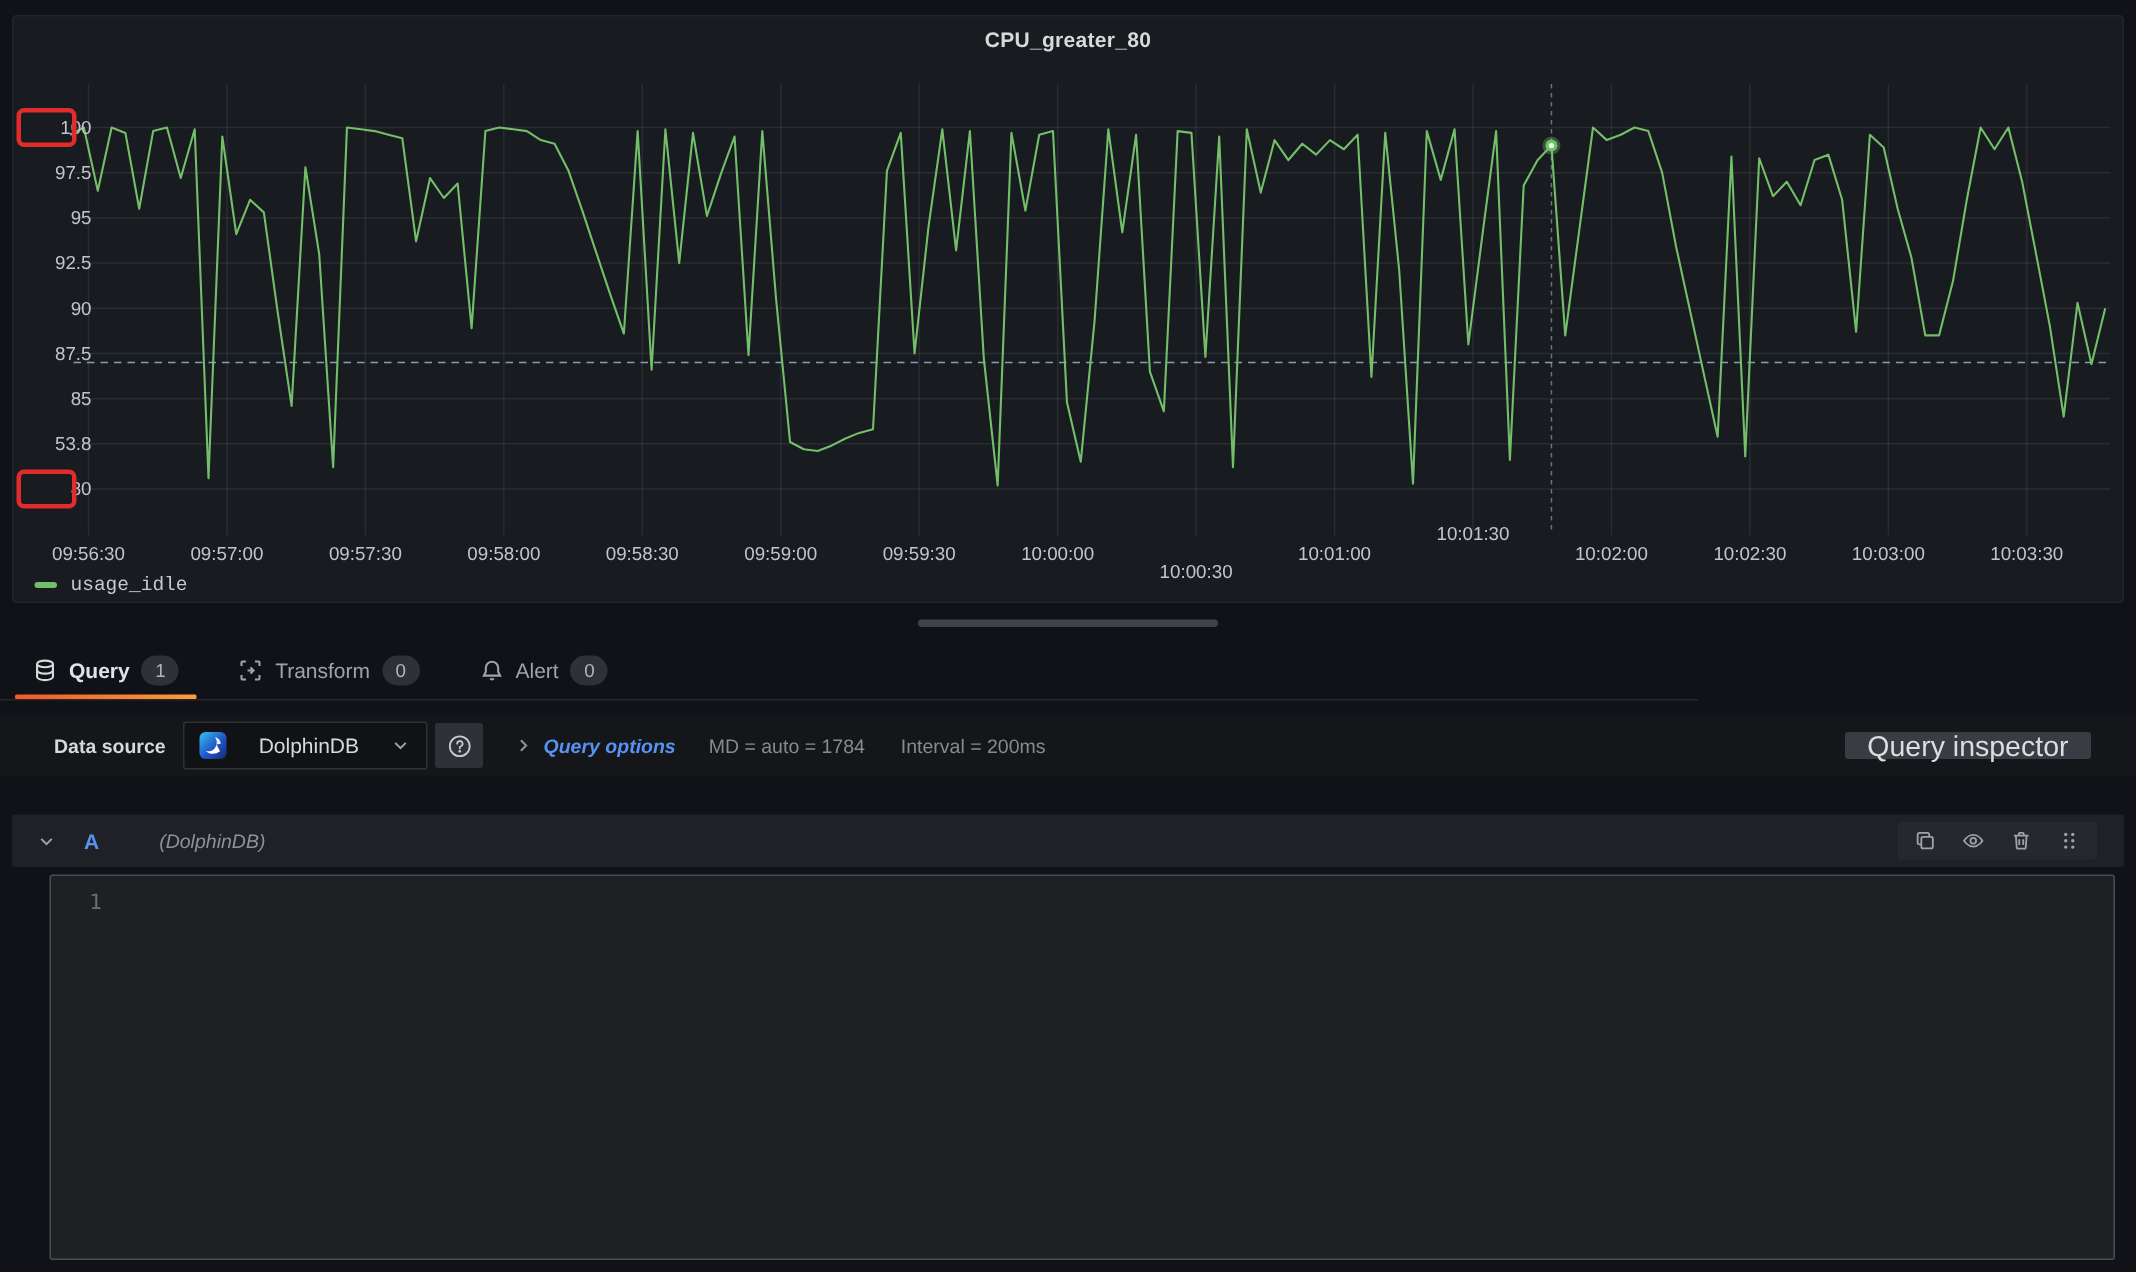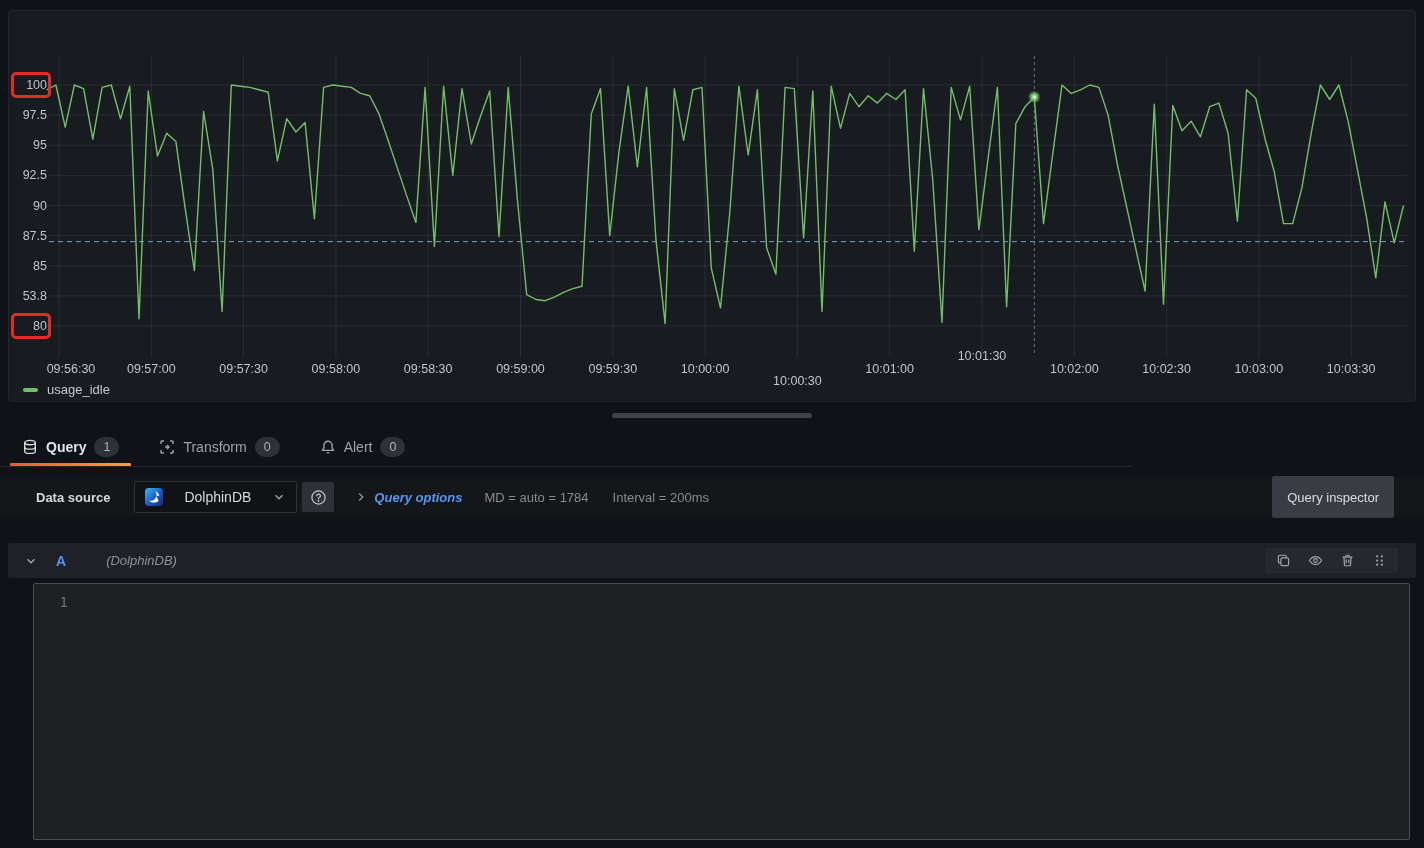--- a/index.html
+++ b/index.html
@@ -3,53 +3,53 @@
 <meta charset="utf-8">
 <style>
   html,body{margin:0;padding:0;background:#111217;}
   body{font-family:"Liberation Sans",sans-serif;-webkit-font-smoothing:antialiased;}
   .stage{position:relative;width:1424px;height:848px;background:#111217;overflow:hidden;}
 
   
   .chart-panel{position:absolute;left:8px;top:10px;width:1408px;height:392px;background:#181b1f;border:1px solid #23252b;border-radius:3px;box-sizing:border-box;}
   .panel-title{position:absolute;left:0;top:7px;width:100%;text-align:center;font-size:14px;font-weight:700;color:#d8d9da;letter-spacing:.2px;}
   #chart-svg{position:absolute;left:0;top:0;}
-  .y-label{position:absolute;left:0;width:38px;text-align:right;font-size:12.5px;color:#c2c4c9;line-height:16px;}
+  .y-label{position:absolute;left:14px;width:38px;text-align:right;font-size:12.5px;color:#c2c4c9;line-height:16px;}
   .x-label{position:absolute;width:80px;text-align:center;font-size:12.5px;color:#c2c4c9;line-height:16px;}
   .flag-box{position:absolute;border:3px solid #e22c2c;border-radius:5px;box-sizing:border-box;}
   .legend{position:absolute;left:14px;top:371px;display:flex;align-items:center;gap:9px;}
   .legend-swatch{width:15px;height:4px;border-radius:2px;background:#73bf69;}
-  .legend-label{font-size:13px;color:#c7c8cc;}
+  .legend-label{font-size:13px;color:#c7c8cc;font-family:Liberation Mono, monospace;}
 
   
   .resize-handle{position:absolute;top:413px;left:612px;width:200px;height:5px;border-radius:3px;background:#3f4248;}
 
   
   .tabbar{position:absolute;left:0;top:427px;width:1132px;height:40px;display:flex;align-items:stretch;padding-left:10px;box-sizing:border-box;border-bottom:1px solid #24262c;}
   .tab{position:relative;display:flex;align-items:center;gap:8px;padding:0 12px;margin-right:16px;cursor:pointer;color:#9fa3a8;}
   .tab .tab-label{font-size:14px;color:#9fa3a8;}
   .tab.active .tab-label{color:#dfe4ec;font-weight:600;}
   .tab.active{color:#d8d9da;}
   .tab.active::after{content:"";position:absolute;left:0;right:0;bottom:0;height:3px;border-radius:1px;background:linear-gradient(90deg,#f05a28 0%,#fa9d3a 100%);}
   .badge{background:#2e3137;color:#b0b3b8;font-size:12.5px;line-height:20px;padding:0 9px;border-radius:11px;}
   .ticon{width:16px;height:16px;display:block;}
 
   
   .toolbar{position:absolute;left:0;top:477px;width:1424px;height:40px;background:#141619;display:flex;align-items:center;padding:0 30px 0 15px;box-sizing:border-box;}
-  .ds-label{font-size:13px;font-weight:600;color:#d8d9da;margin-right:24px;padding-left:21px;}
+  .ds-label{font-size:13px;font-weight:600;color:#d8d9da;margin-right:12px;padding-left:21px;}
   .ds-picker{display:flex;align-items:center;gap:21px;height:30px;padding:0 10px;background:#101216;border:1px solid #2f3136;border-radius:2px;cursor:pointer;}
   .ds-logo{width:18px;height:18px;border-radius:4px;background:linear-gradient(135deg,#39c0ee 0%,#1f56c9 55%,#152a72 100%);position:relative;overflow:hidden;flex:none;}
   .ds-logo svg{position:absolute;left:0;top:0;}
   .ds-name{font-size:14px;color:#d8d9da;}
   .help-btn{width:32px;height:30px;margin-left:5px;background:#2e3137;border-radius:2px;display:flex;align-items:center;justify-content:center;color:#c7c8cc;cursor:pointer;}
   .chev-right{margin:0 6px 0 20px;color:#8e9297;display:flex;}
   .qopt-link{font-size:13px;font-weight:600;color:#5794f2;cursor:pointer;margin-right:22px;font-style:italic;}
   .tb-stat{font-size:13px;color:#878b91;margin-right:24px;}
   .tb-spacer{flex:1;}
-  .inspector-btn{height:42px;padding:0 15px;background:#393c42;border:none;border-radius:2px;color:#dcdde0;font-size:13px;font-family:inherit;cursor:pointer;text-align:right;}
+  .inspector-btn{height:18px;padding:0 15px;background:#393c42;border:none;border-radius:2px;color:#dcdde0;font-size:19px;font-family:inherit;cursor:pointer;text-align:right;}
 
   
   .query-header{position:absolute;left:8px;top:543px;width:1408px;height:35px;background:#1f2126;border-radius:2px;display:flex;align-items:center;padding:0 10px;box-sizing:border-box;}
   .qh-chev{color:#9fa3a8;display:flex;margin-left:6px;cursor:pointer;}
   .qh-ref{font-size:14px;font-weight:700;color:#5794f2;margin:0 0 0 18px;cursor:pointer;}
   .qh-hint{font-size:13px;font-style:italic;color:#8e9297;margin-left:40px;}
   .qh-spacer{flex:1;}
   .qh-icons{display:flex;align-items:center;gap:17px;background:#26282e;border-radius:2px;padding:5px 11px;margin-right:8px;}
   .qh-icons .qicon{width:15px;height:15px;display:block;color:#9fa3a8;cursor:pointer;}
 
@@ -59,20 +59,21 @@
   .line-num{width:34px;text-align:right;padding-right:25px;color:#6b6e73;flex:none;}
   .code .kw{color:#569cd6;}
   .code .pl{color:#d4d4d4;}
 </style>
 </head>
 <body>
 
 <div class="stage">
 
   <div class="chart-panel">
+    <div class="panel-title">CPU_greater_80</div>
     <svg id="chart-svg" width="1406" height="390" viewBox="0 0 1406 390">
         <line x1="50" y1="45" x2="50" y2="346" stroke="rgba(240,250,255,0.08)" stroke-width="1"></line>
         <line x1="142.3" y1="45" x2="142.3" y2="346" stroke="rgba(240,250,255,0.08)" stroke-width="1"></line>
         <line x1="234.6" y1="45" x2="234.6" y2="346" stroke="rgba(240,250,255,0.08)" stroke-width="1"></line>
         <line x1="326.9" y1="45" x2="326.9" y2="346" stroke="rgba(240,250,255,0.08)" stroke-width="1"></line>
         <line x1="419.2" y1="45" x2="419.2" y2="346" stroke="rgba(240,250,255,0.08)" stroke-width="1"></line>
         <line x1="511.5" y1="45" x2="511.5" y2="346" stroke="rgba(240,250,255,0.08)" stroke-width="1"></line>
         <line x1="603.8" y1="45" x2="603.8" y2="346" stroke="rgba(240,250,255,0.08)" stroke-width="1"></line>
         <line x1="696.1" y1="45" x2="696.1" y2="346" stroke="rgba(240,250,255,0.08)" stroke-width="1"></line>
         <line x1="788.4" y1="45" x2="788.4" y2="346" stroke="rgba(240,250,255,0.08)" stroke-width="1"></line>
@@ -92,21 +93,21 @@
         <line x1="40" y1="284.875" x2="1398" y2="284.875" stroke="rgba(240,250,255,0.08)" stroke-width="1"></line>
         <line x1="40" y1="315" x2="1398" y2="315" stroke="rgba(240,250,255,0.08)" stroke-width="1"></line>
         <line x1="40" y1="230.65" x2="1398" y2="230.65" stroke="rgba(150,182,212,0.85)" stroke-width="1" stroke-dasharray="5,4"></line>
         <line x1="1025.3033333333333" y1="45" x2="1025.3033333333333" y2="342" stroke="rgba(176,190,203,0.55)" stroke-width="1" stroke-dasharray="3,3"></line>
         <polyline points="37.7,78.8 46.9,74.0 56.2,116.2 65.4,74.0 74.6,77.6 83.8,128.2 93.1,76.4 102.3,74.0 111.5,107.7 120.8,75.2 130.0,307.8 139.2,80.0 148.5,145.1 157.7,122.2 166.9,130.6 176.1,196.9 185.4,259.6 194.6,100.5 203.8,158.4 213.1,300.5 222.3,74.0 231.5,75.2 240.8,76.4 250.0,78.8 259.2,81.2 268.4,149.9 277.7,107.7 286.9,121.0 296.1,111.4 305.4,207.8 314.6,76.4 323.8,74.0 333.1,75.2 342.3,76.4 351.5,82.4 360.7,84.8 370.0,102.9 379.2,129.4 388.4,157.1 397.7,184.9 406.9,211.4 416.1,76.4 425.4,235.5 434.6,75.2 443.8,164.4 453.0,77.6 462.3,133.0 471.5,105.3 480.7,80.0 490.0,225.8 499.2,76.4 508.4,188.5 517.7,283.7 526.9,288.5 536.1,289.7 545.3,286.1 554.6,281.3 563.8,277.6 573.0,275.2 582.3,102.9 591.5,77.6 600.7,224.6 610.0,140.3 619.2,75.2 628.4,155.9 637.6,76.4 646.9,228.2 656.1,312.6 665.3,77.6 674.6,129.4 683.8,78.8 693.0,76.4 702.3,257.2 711.5,296.9 720.7,202.9 729.9,75.2 739.2,143.9 748.4,78.8 757.6,236.7 766.9,263.2 776.1,76.4 785.3,77.6 794.6,227.0 803.8,80.0 813.0,300.5 822.2,75.2 831.5,117.4 840.7,82.4 849.9,95.7 859.2,84.8 868.4,92.1 877.6,82.4 886.9,88.5 896.1,78.8 905.3,240.3 914.5,77.6 923.8,169.2 933.0,311.4 942.2,76.4 951.5,108.9 960.7,75.2 969.9,218.6 979.2,146.3 988.4,76.4 997.6,295.7 1006.8,112.6 1016.1,95.7 1025.3,86.0 1034.5,212.6 1043.8,142.7 1053.0,74.0 1062.2,82.4 1071.5,78.8 1080.7,74.0 1089.9,76.4 1099.1,104.1 1108.4,153.5 1117.6,195.7 1126.8,237.9 1136.1,280.1 1145.3,93.3 1154.5,293.3 1163.8,94.5 1173.0,119.8 1182.2,110.2 1191.4,125.8 1200.7,95.7 1209.9,92.1 1219.1,122.2 1228.4,210.2 1237.6,78.8 1246.8,87.3 1256.1,128.2 1265.3,160.8 1274.5,212.6 1283.7,212.6 1293.0,176.4 1302.2,122.2 1311.4,74.0 1320.7,88.5 1329.9,74.0 1339.1,110.2 1348.4,158.4 1357.6,206.6 1366.8,266.8 1376.0,190.9 1385.3,231.9 1394.5,194.5" fill="none" stroke="#73bf69" stroke-width="1.4" stroke-linejoin="round"></polyline>
         <circle cx="1025.3033333333333" cy="86.05" r="6" fill="rgba(115,191,105,0.35)"></circle>
         <circle cx="1025.3033333333333" cy="86.05" r="4" fill="#73bf69"></circle>
         <circle cx="1025.3033333333333" cy="86.05" r="1.8" fill="#dfffd9"></circle>
       </svg>
     <div id="axis-layer">
-        <div class="x-label" style="left: 22px; top: 350px;">09:56:30</div>
+        <div class="x-label" style="left: 10px; top: 350px;">09:56:30</div>
         <div class="x-label" style="left: 102.3px; top: 350px;">09:57:00</div>
         <div class="x-label" style="left: 194.6px; top: 350px;">09:57:30</div>
         <div class="x-label" style="left: 286.9px; top: 350px;">09:58:00</div>
         <div class="x-label" style="left: 379.2px; top: 350px;">09:58:30</div>
         <div class="x-label" style="left: 471.5px; top: 350px;">09:59:00</div>
         <div class="x-label" style="left: 563.8px; top: 350px;">09:59:30</div>
         <div class="x-label" style="left: 656.1px; top: 350px;">10:00:00</div>
         <div class="x-label" style="left: 748.4px; top: 350px; margin-top: 12px;">10:00:30</div>
         <div class="x-label" style="left: 840.7px; top: 350px;">10:01:00</div>
         <div class="x-label" style="left: 933px; top: 337px;">10:01:30</div>

